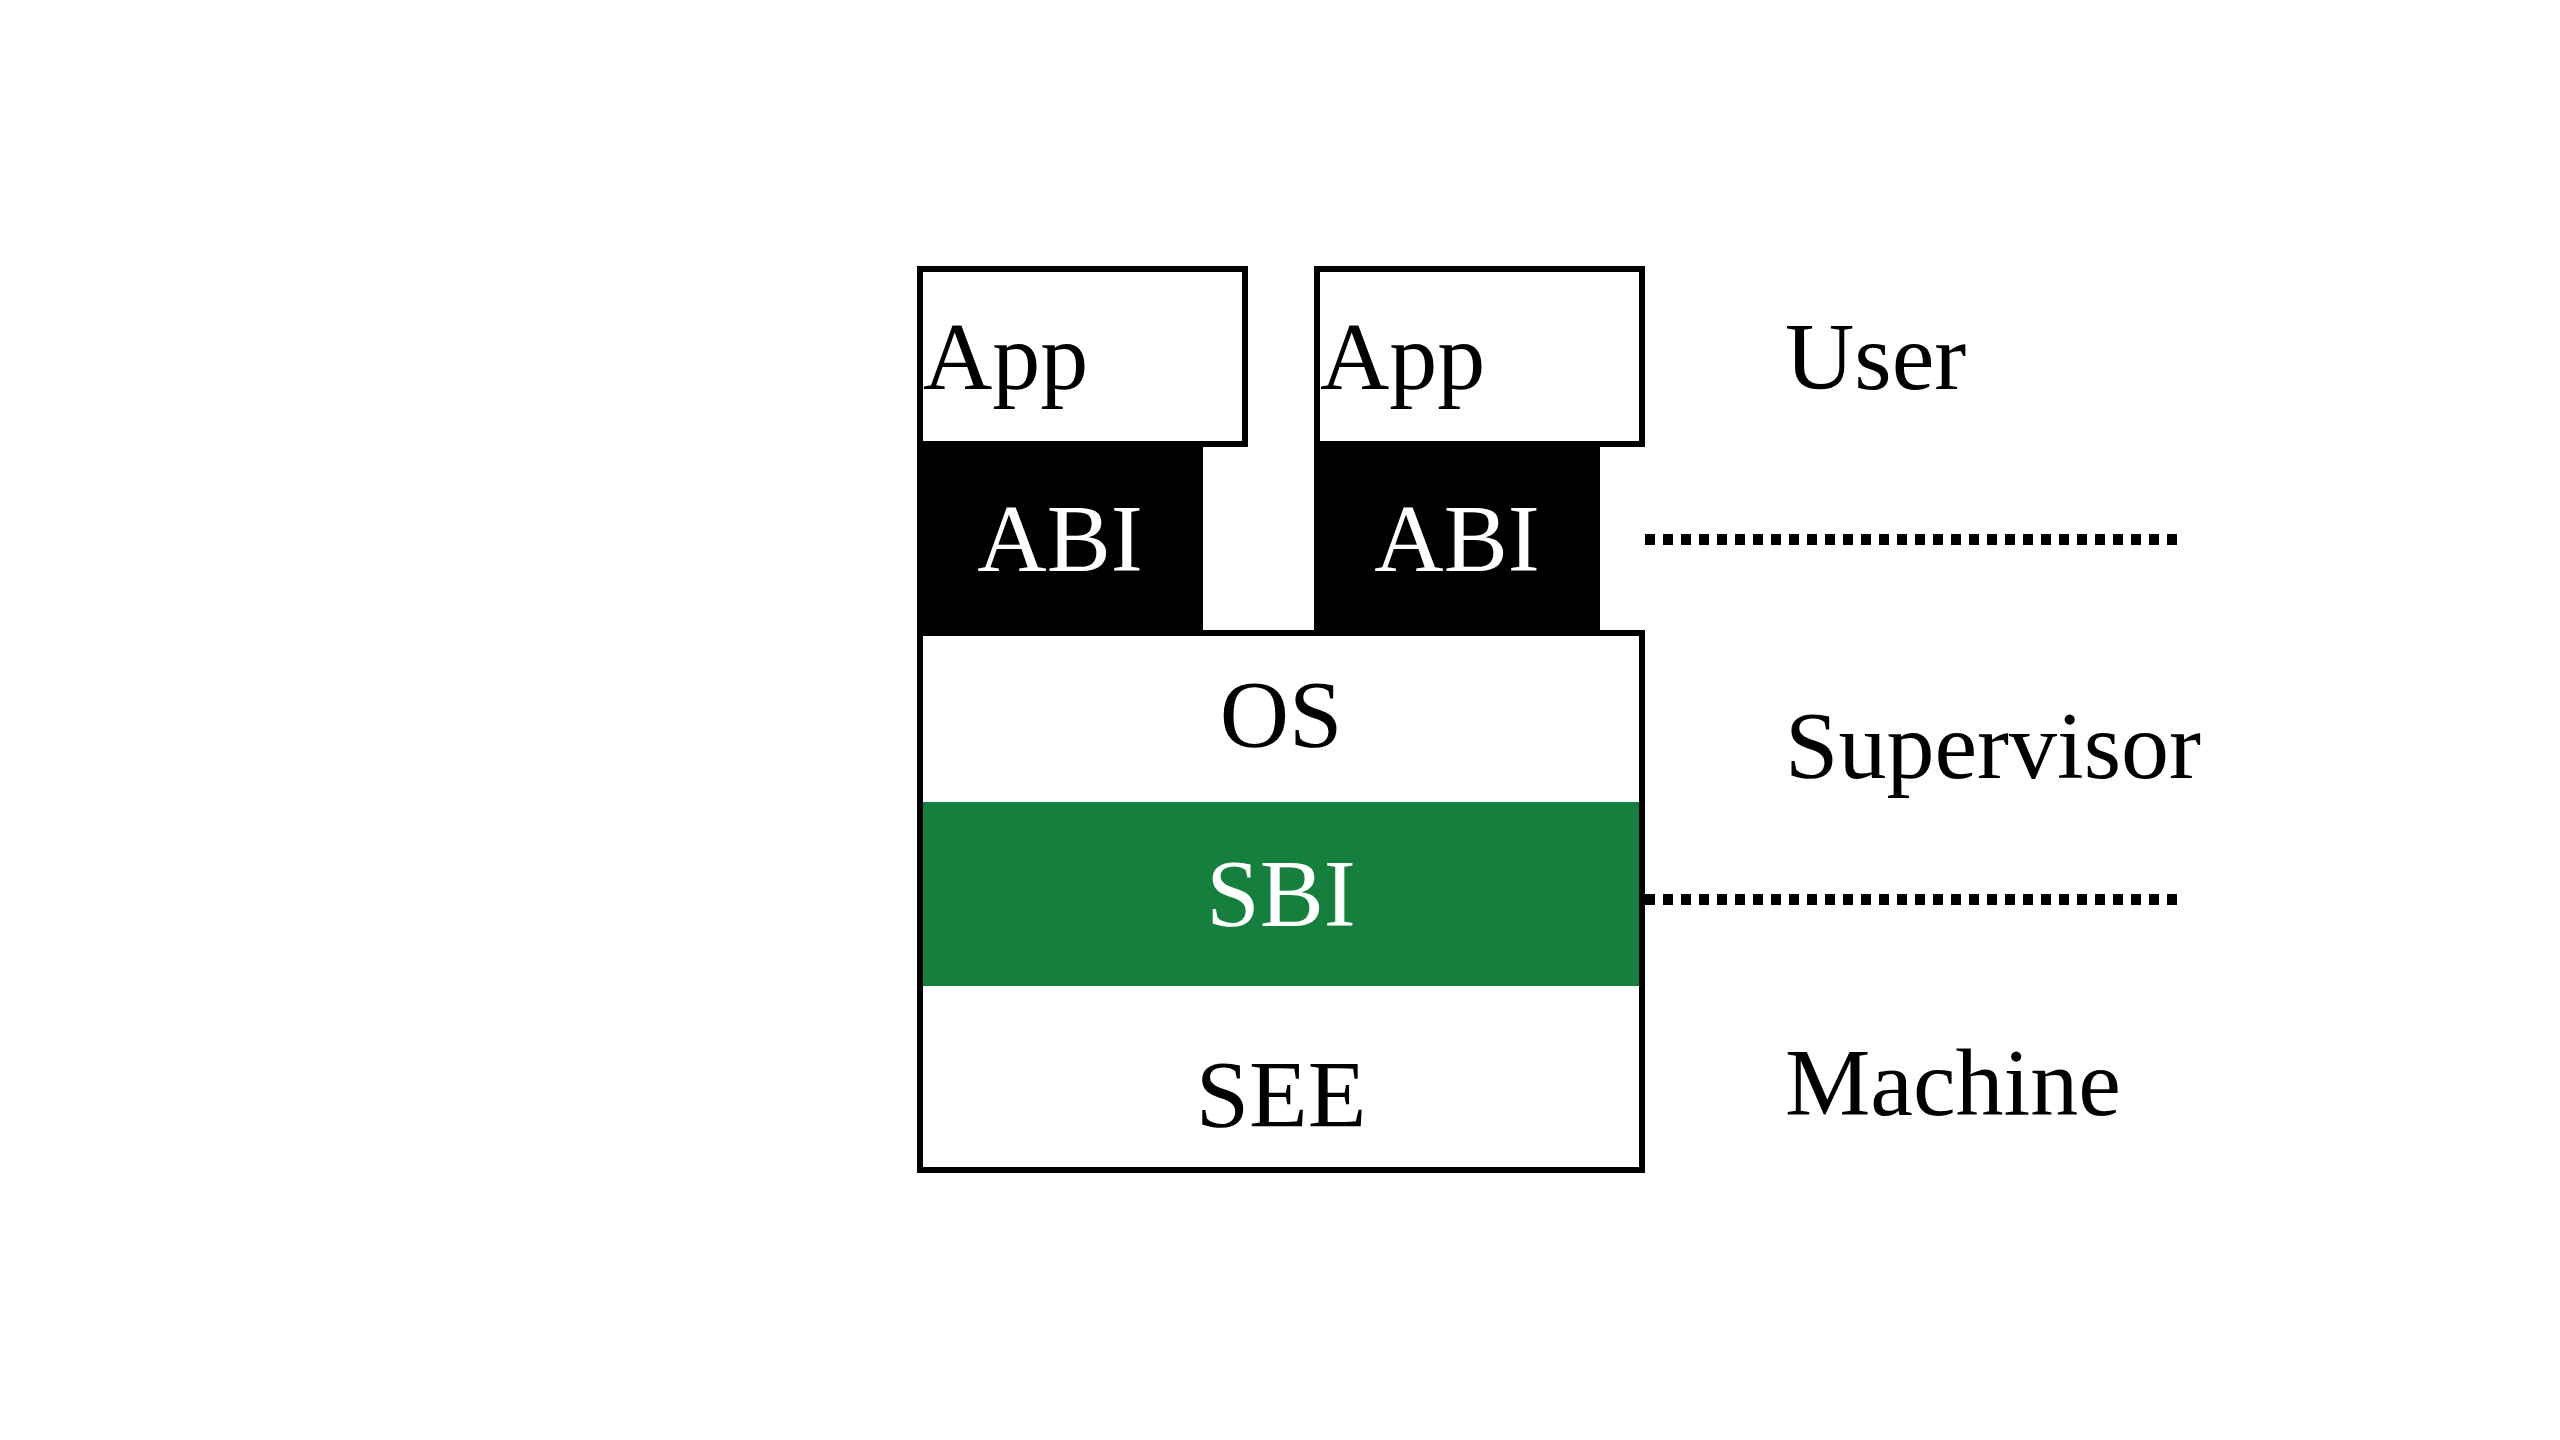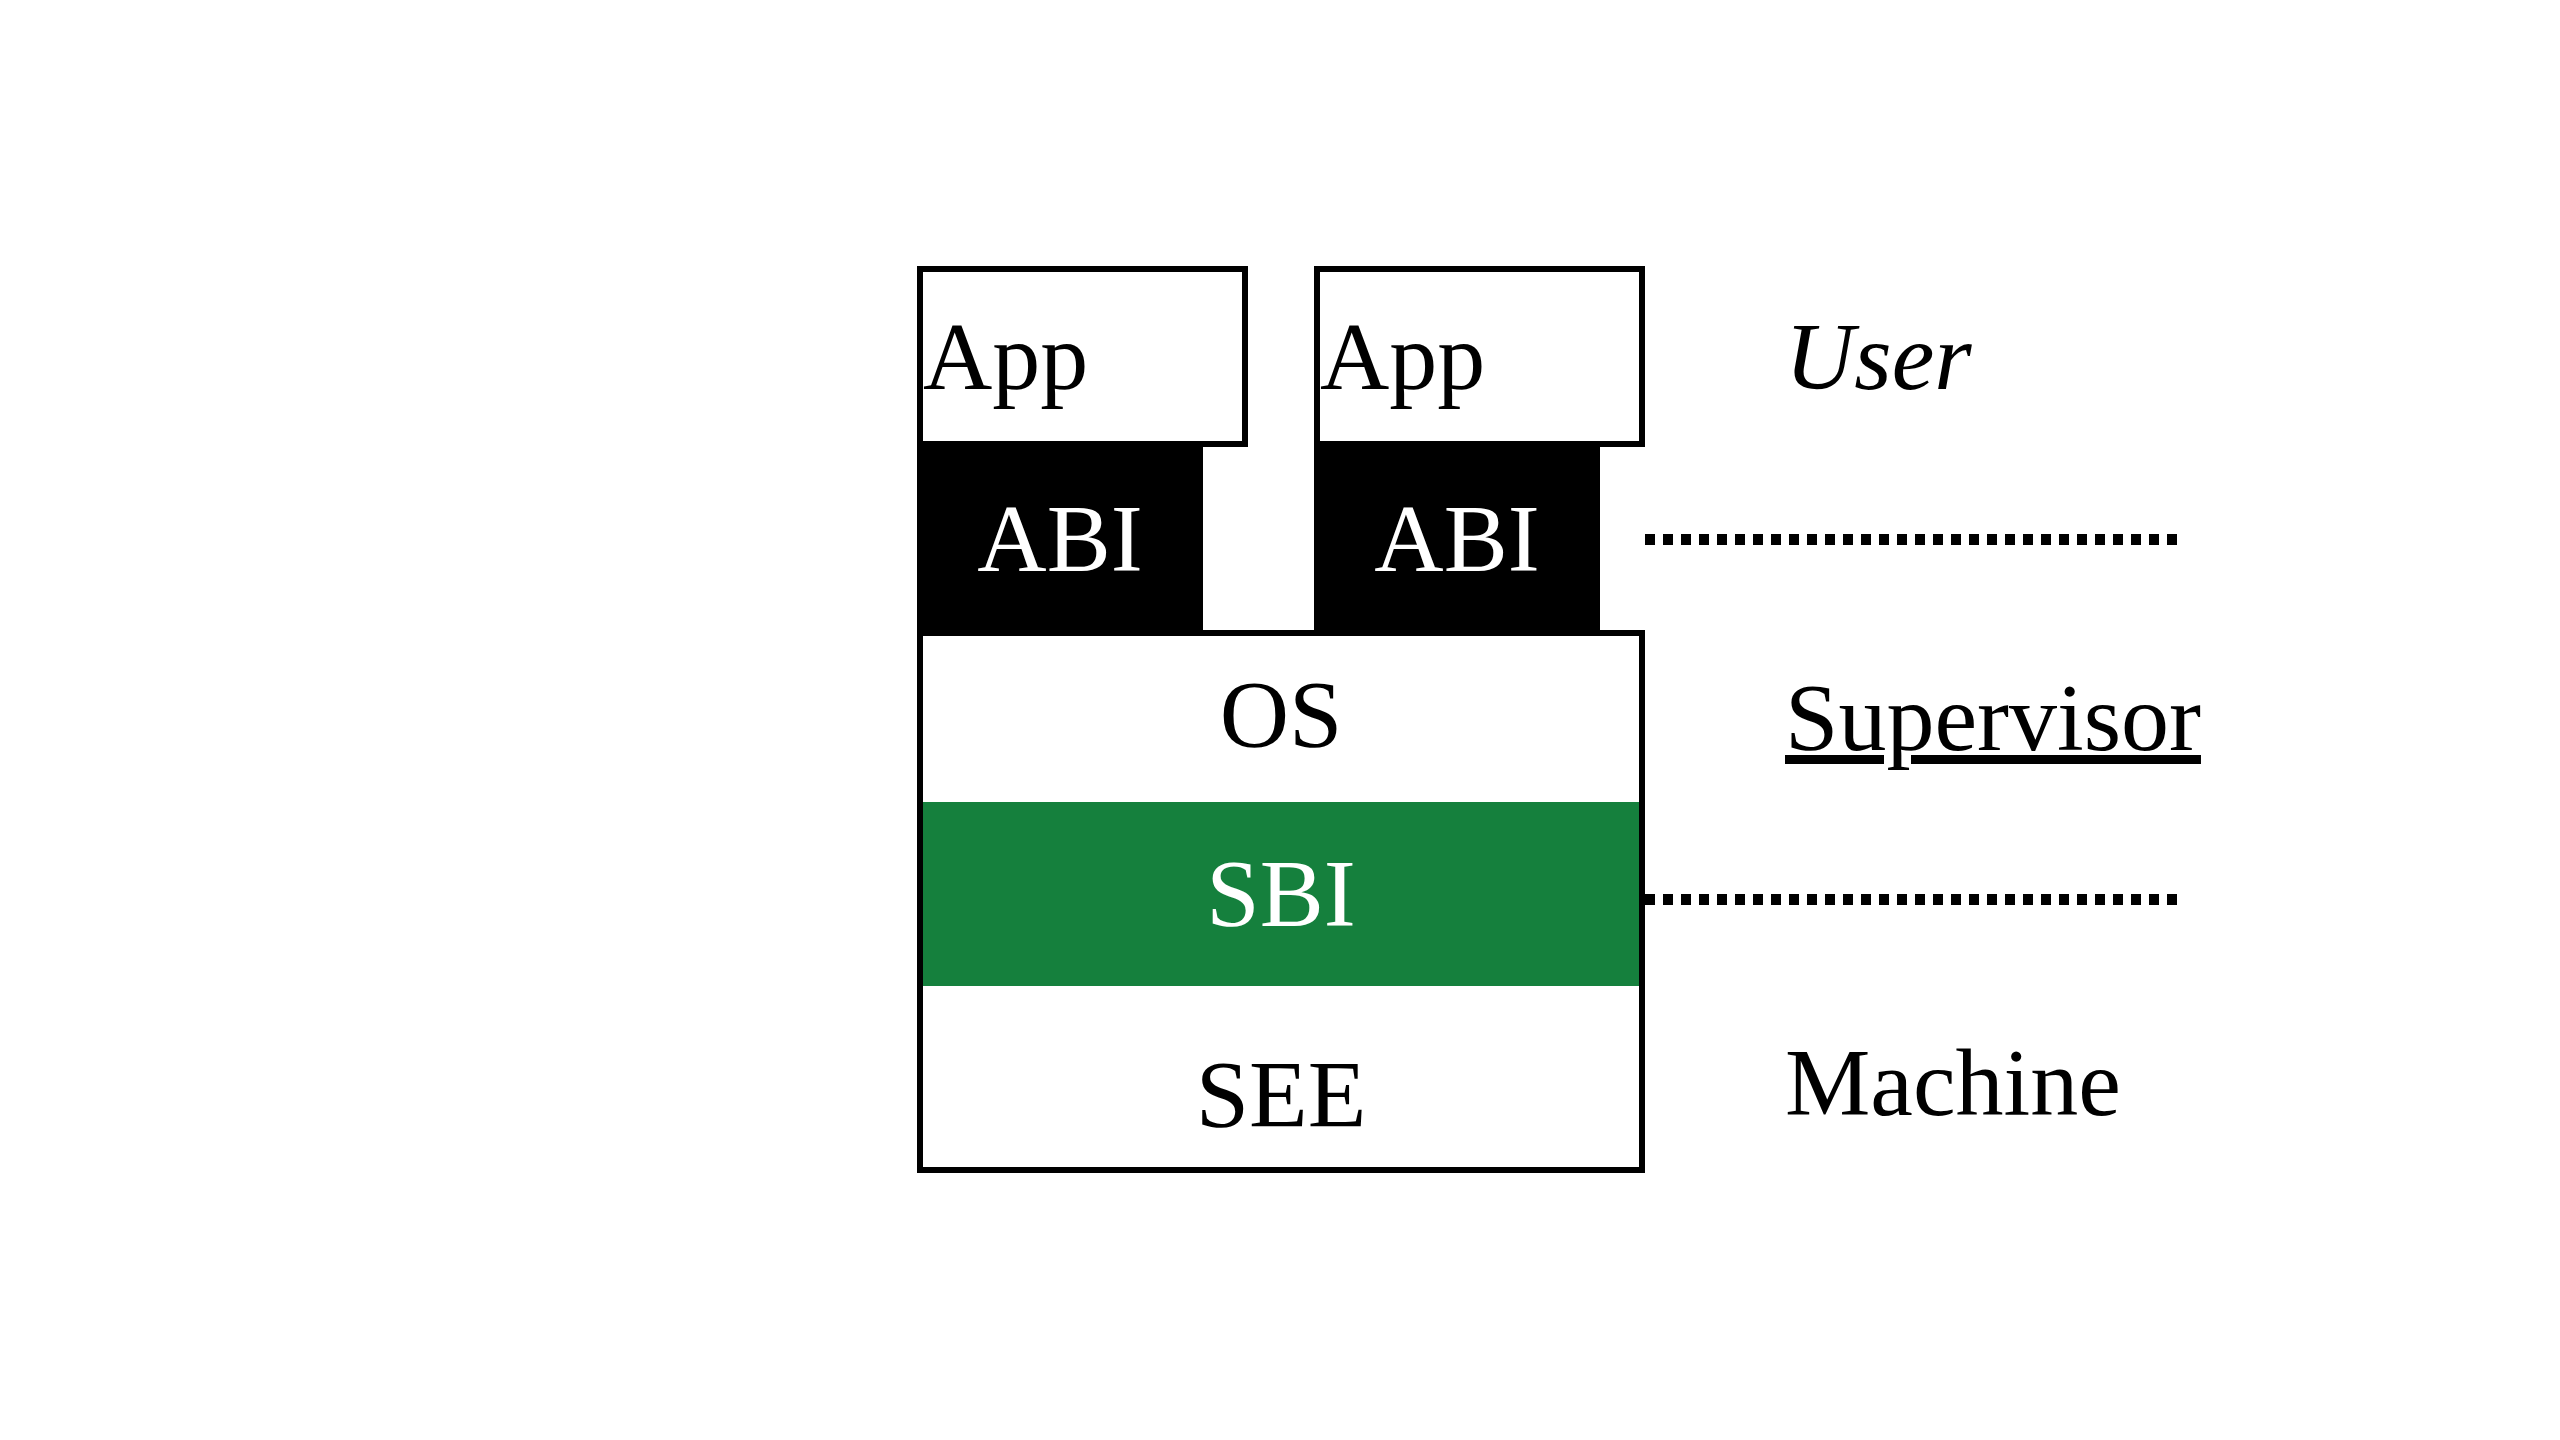--- a/index.html
+++ b/index.html
@@ -91,22 +91,22 @@
   .side-label {
     position: absolute;
     left: 1785px;
     display: flex;
     align-items: center;
     font-size: 96px;
     line-height: 1;
     color: #000000;
     white-space: nowrap;
   }
-  .label-user       { top: 266px; height: 181px; font-style: italic; }
-  .label-supervisor { top: 630px; height: 176px; text-decoration: underline; }
+  .label-user       { top: 266px; height: 181px; }
+  .label-supervisor { top: 658px; height: 176px; }
   .label-machine    { top: 992px; height: 181px; }
 </style>
 </head>
 <body>
 
 <div class="canvas">
 
   <div class="app-box app-left">
     <span class="box-text">App</span>
   </div>

